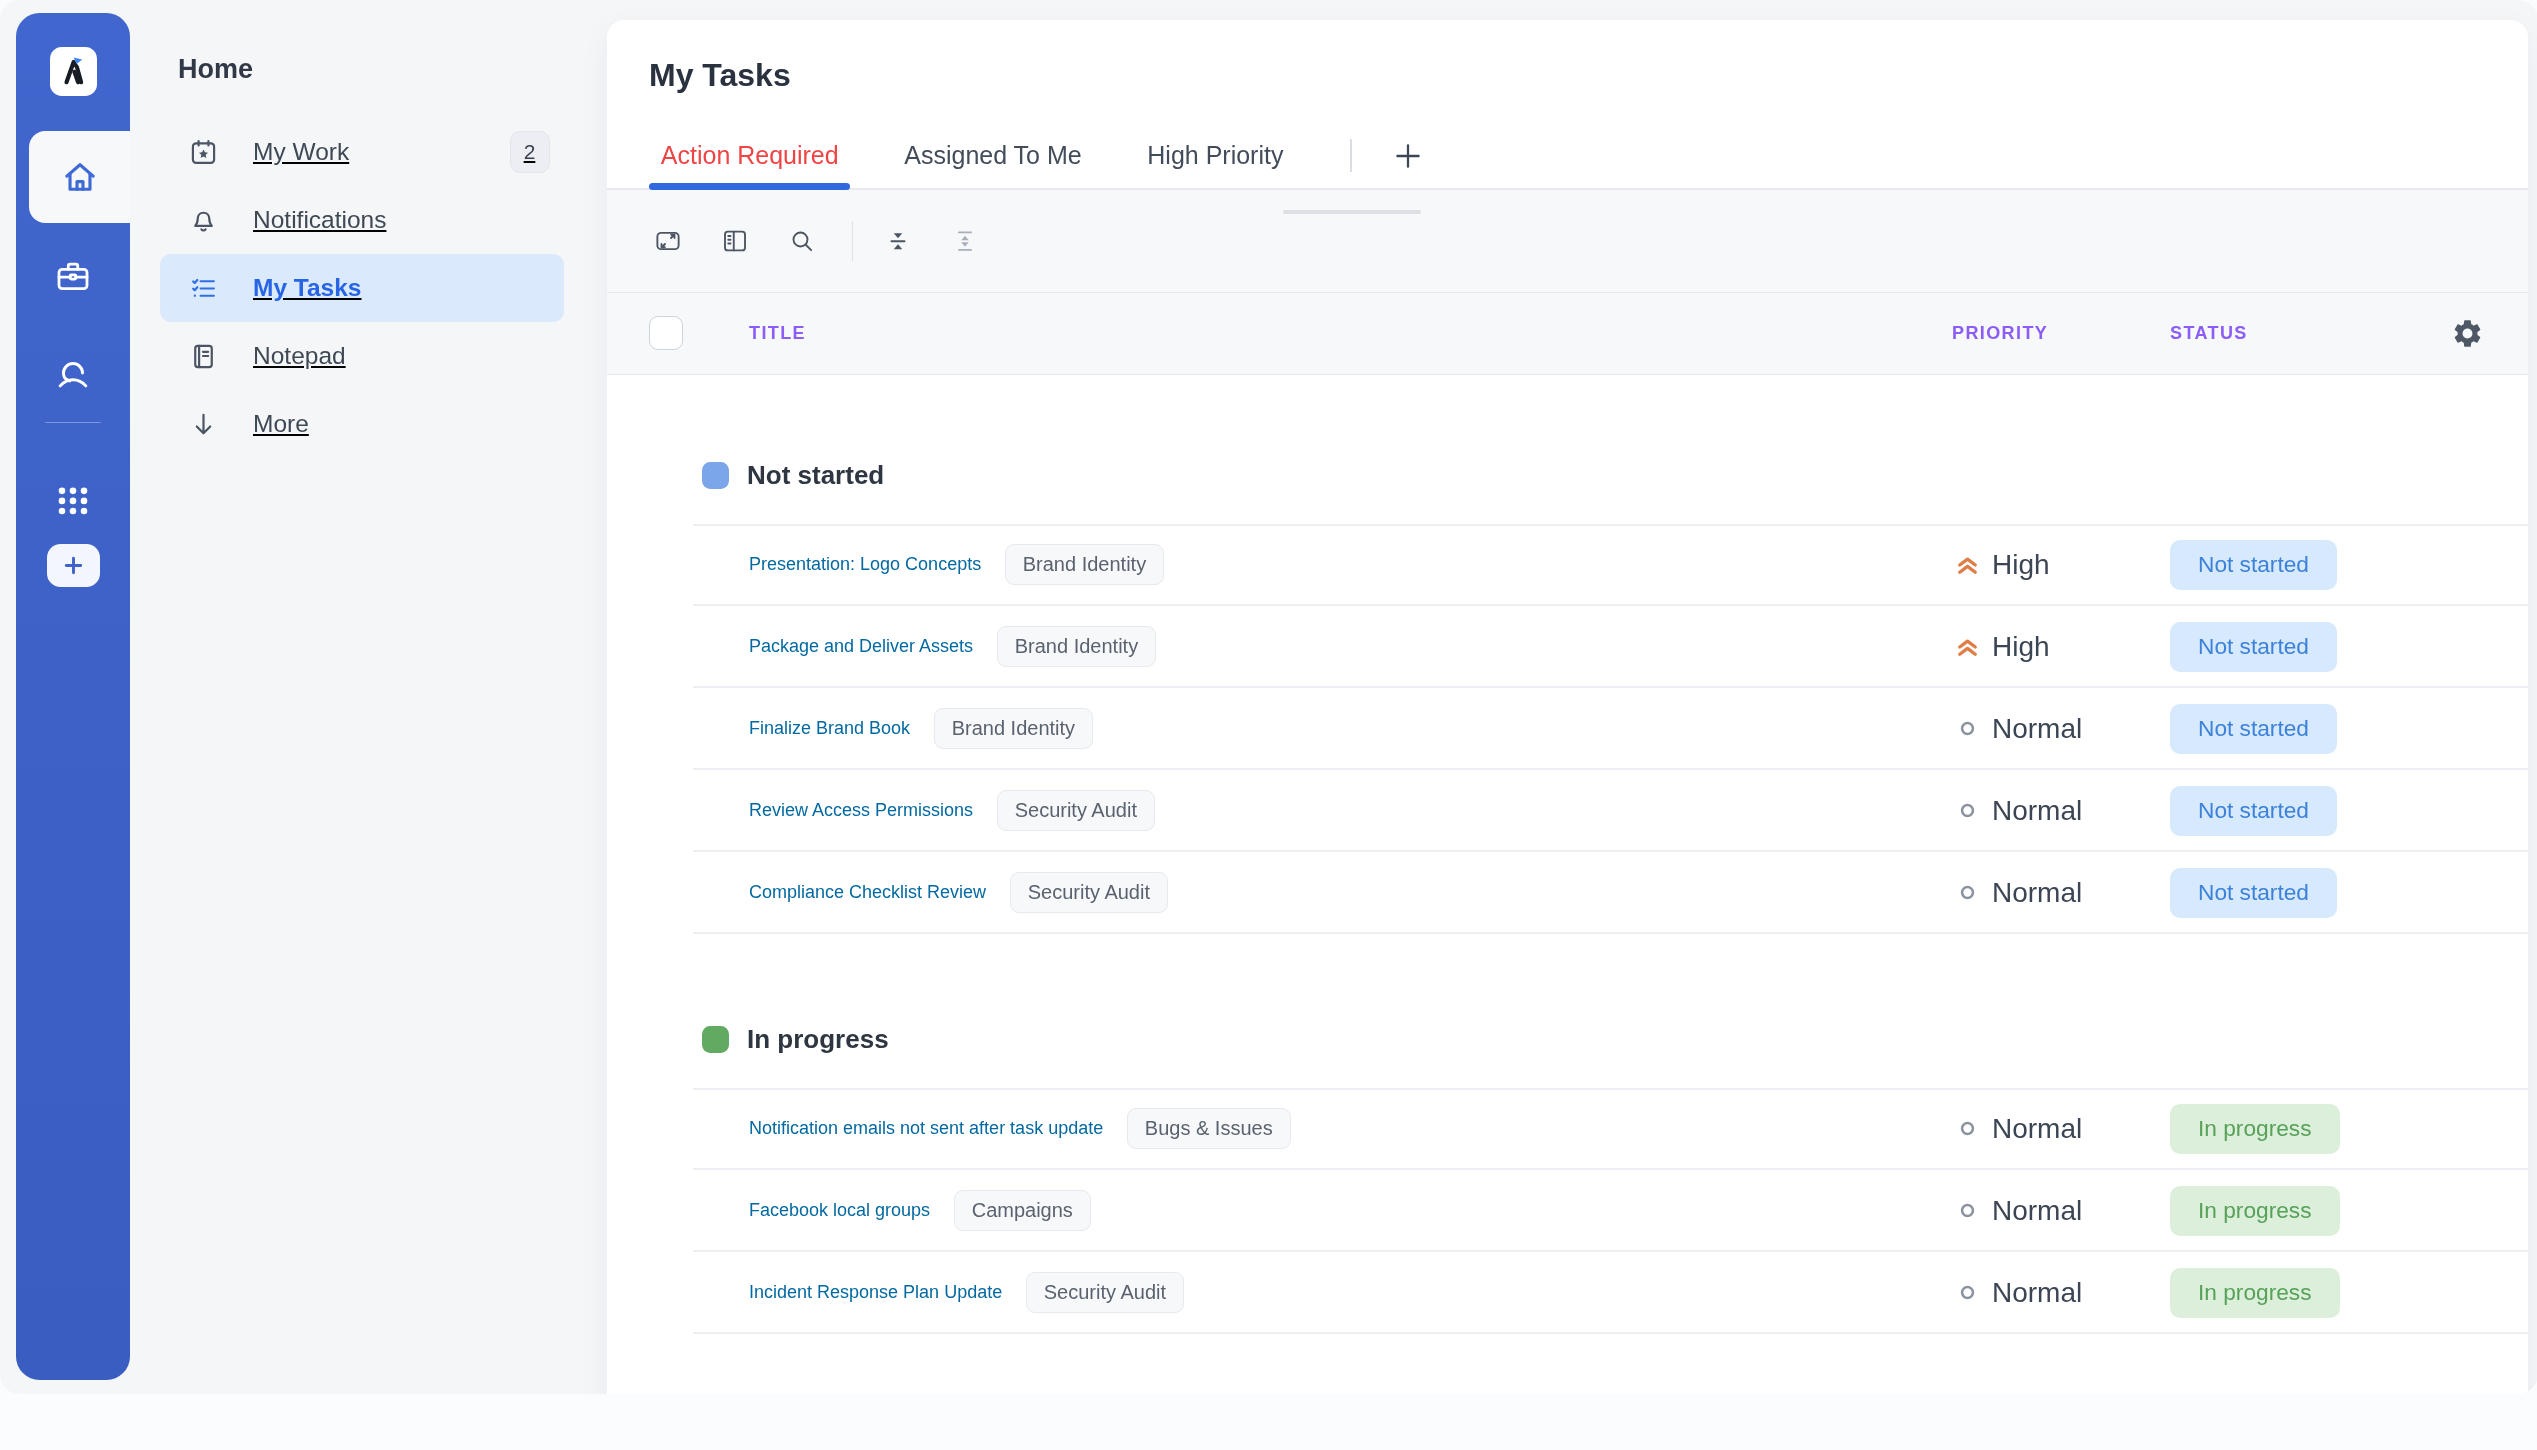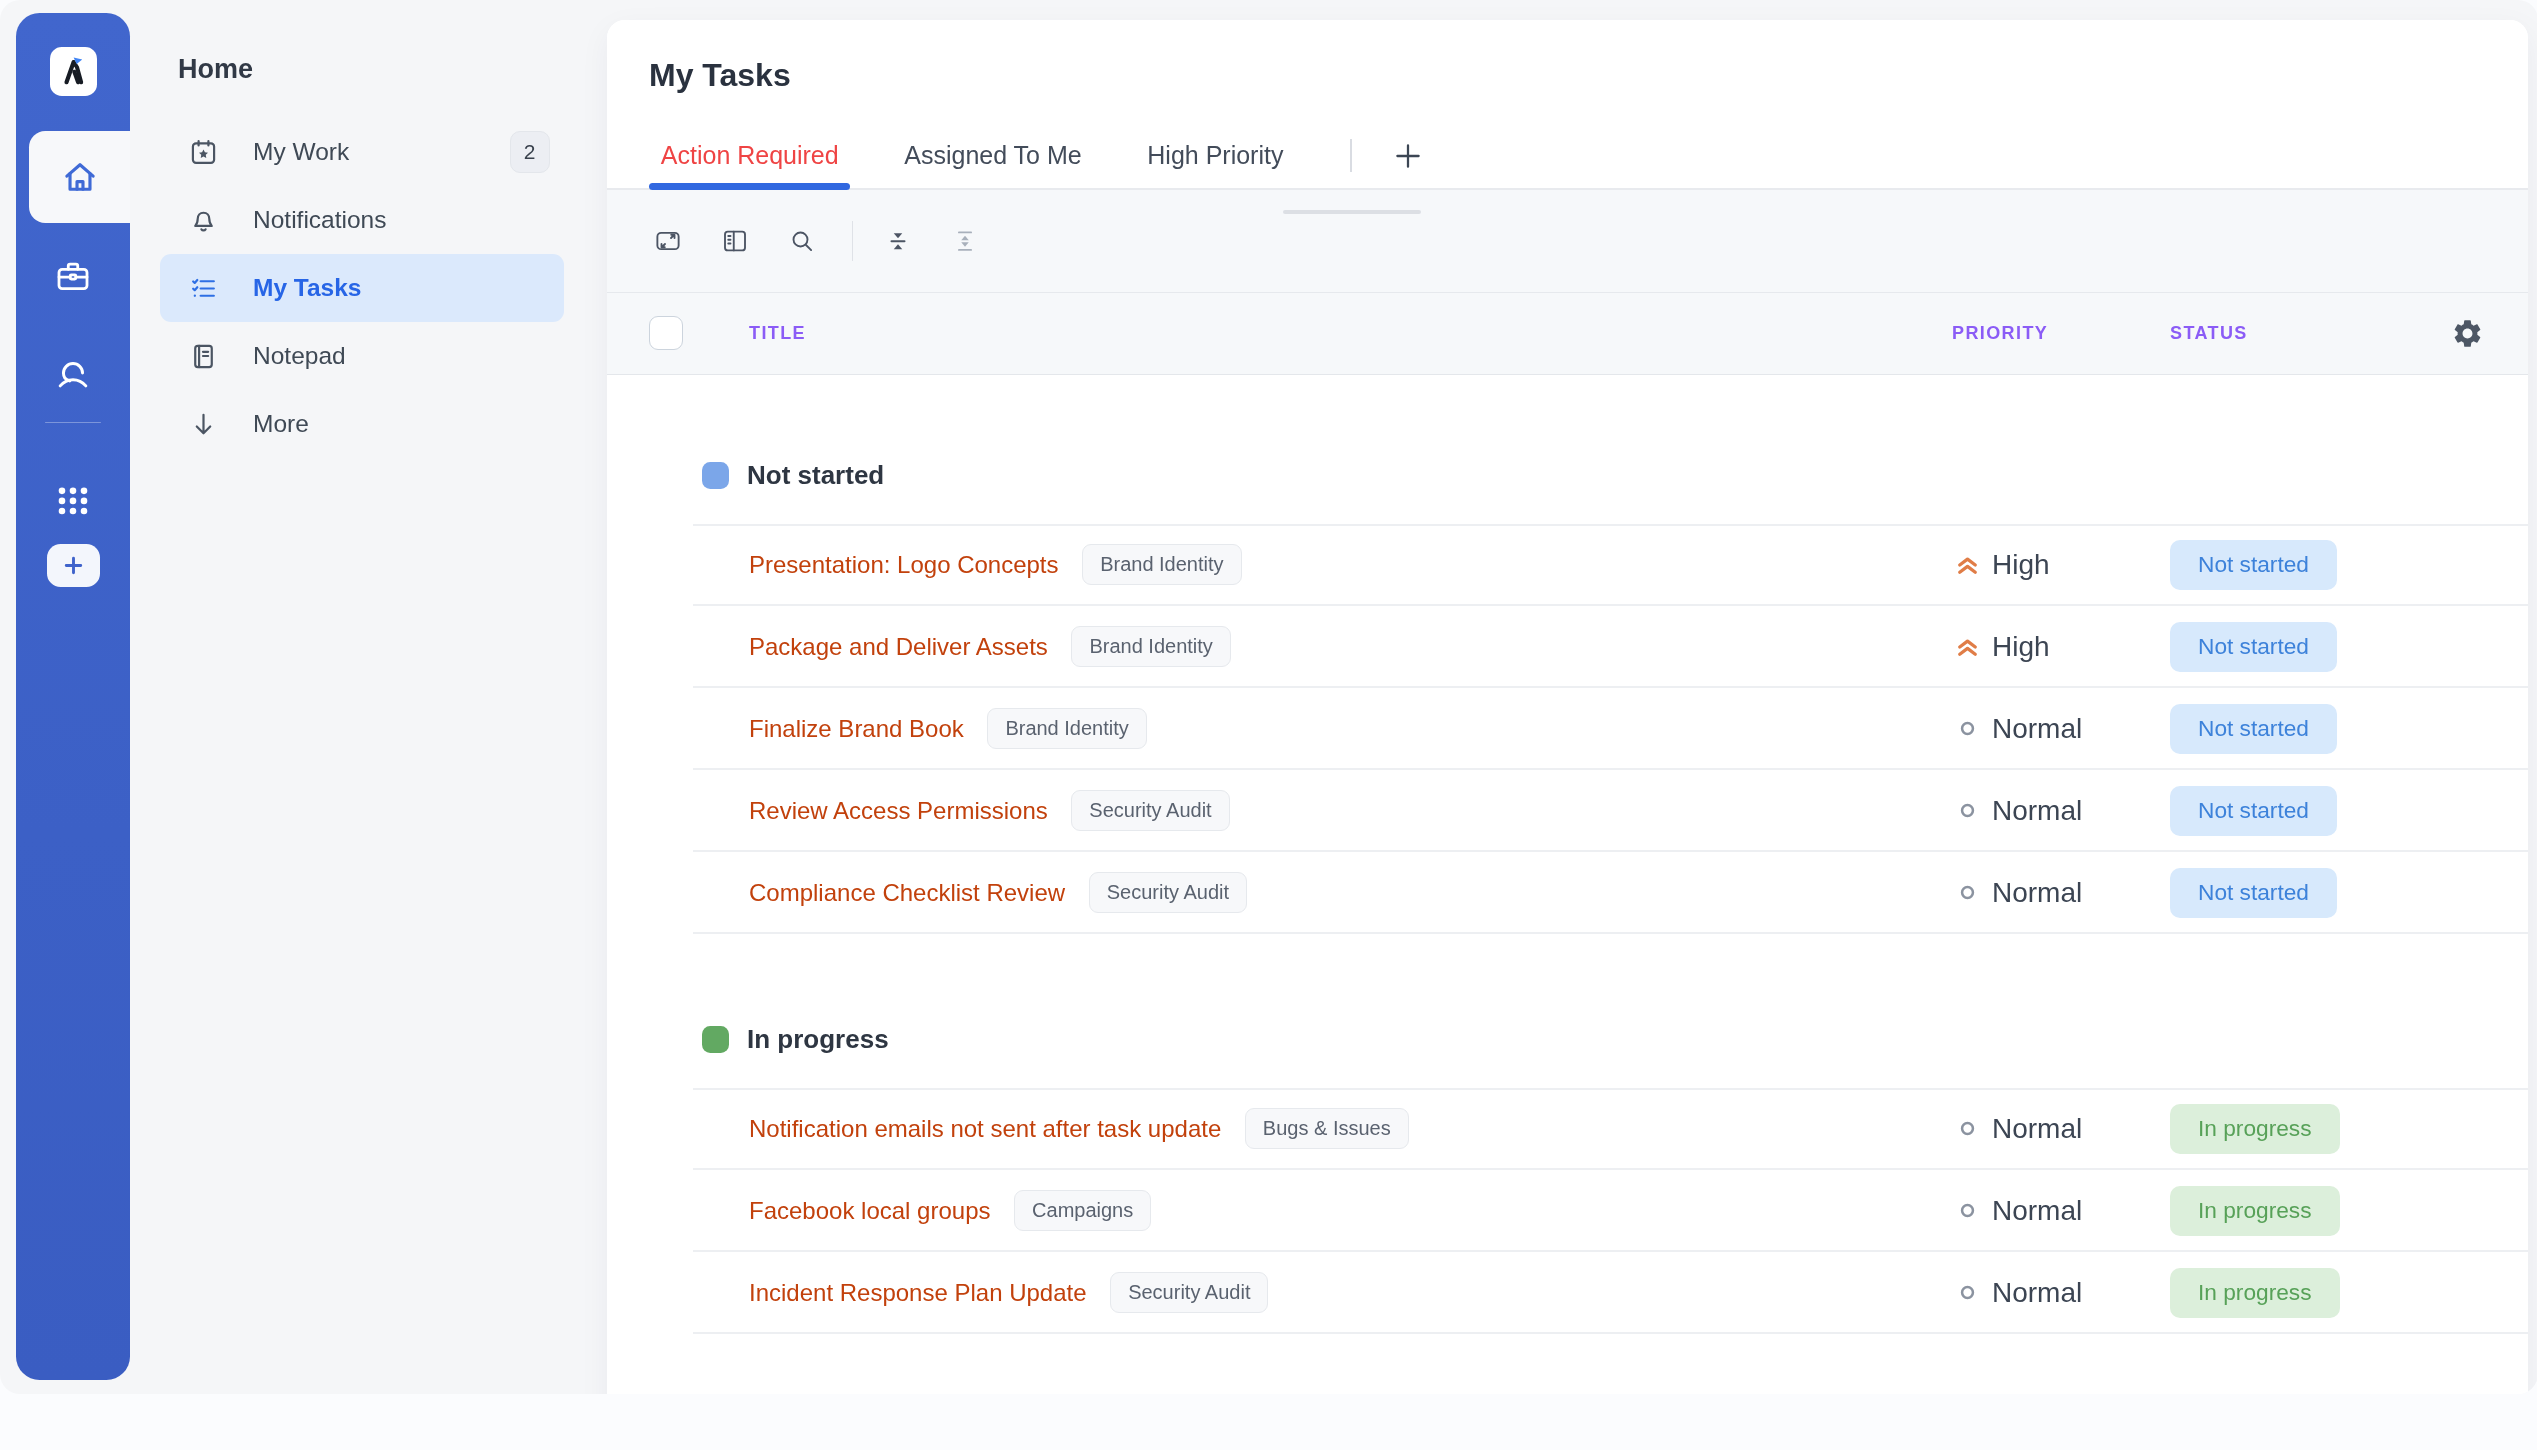--- a/index.html
+++ b/index.html
@@ -16,21 +16,21 @@
   .rail-home{position:absolute;left:12.7px;top:118px;right:0;height:92px;background:#f7f8fa;
              border-radius:16.3px 0 0 16.3px;display:flex;align-items:center;justify-content:center;cursor:pointer;}
   .rail-item{position:absolute;left:0;width:100%;display:flex;justify-content:center;background:none;border:none;cursor:pointer;color:#fff;}
   .rail-divider{position:absolute;left:29px;right:29px;top:409px;height:1.8px;background:rgba(255,255,255,.32);border-radius:1.8px;}
   .rail-plus{position:absolute;left:31px;top:531px;width:53px;height:43px;background:#f3f6fc;border:none;
              border-radius:13.6px;display:flex;align-items:center;justify-content:center;cursor:pointer;}
 
   
   .side{position:absolute;left:131px;top:0;width:476px;height:1436px;padding-top:54px;z-index:2;}
   .side h1{margin:0 0 0 47px;font-size:27px;line-height:31px;font-weight:700;color:#313946;}
-  .menu{margin:33px 43px 0 29px;}
+  .menu{margin:33px 43px 0 29px;text-decoration:underline;}
   .s-item{display:flex;align-items:center;height:68px;padding:0 0 0 27px;border-radius:11px;cursor:pointer;color:#4b5563;}
   .s-item .lbl{margin-left:33px;font-size:24.5px;color:#3f4955;}
   .s-item.active{background:#dbe9fc;color:#2e6fe4;}
   .s-item.active .lbl{color:#2765e6;font-weight:600;}
   .s-ic{width:33px;height:33px;display:flex;align-items:center;justify-content:center;}
   .badge{margin-left:auto;margin-right:14.5px;min-width:40px;height:42px;padding:0 7.3px;background:#eceef3;
          border:0.9px solid #e3e6eb;border-radius:10px;display:flex;align-items:center;justify-content:center;
          font-size:21px;color:#39414d;}
 
   
@@ -68,21 +68,21 @@
   .sw{width:27px;height:27px;border-radius:8.2px;flex:0 0 auto;}
   .sw-blue{background:#7ba6e9;}
   .sw-green{background:#62a962;}
   .sw-orange{background:#e98b3e;}
   .g-label{margin-left:18px;font-size:26px;font-weight:700;color:#2e3642;}
   .rows{position:relative;}
   .row{height:82px;position:relative;cursor:pointer;}
   .row::after{content:"";position:absolute;left:86px;right:0;bottom:0;height:1.8px;background:#edeff2;}
   .rows::before{content:"";position:absolute;left:86px;right:0;top:0;height:1.8px;background:#edeff2;}
   .cell-title{display:flex;align-items:center;min-width:0;}
-  .t-title{font-size:24px;font-weight:500;color:#c2410c;white-space:nowrap;}
+  .t-title{font-size:18px;font-weight:500;color:#0369a1;white-space:nowrap;}
   .chip{margin-left:23.6px;padding:8.2px 17px;background:#f7f8fa;border:1.8px solid #e6e9ed;border-radius:9px;
         font-size:20px;color:#5a626f;white-space:nowrap;}
   .prio{display:flex;align-items:center;}
   .p-ic{width:31px;height:31px;display:flex;align-items:center;justify-content:center;}
   .p-label{margin-left:9px;font-size:28px;color:#3c4553;}
   .pill{display:inline-flex;align-items:center;justify-content:center;height:50px;padding:0 28px;border-radius:10px;
         font-size:22.7px;font-weight:500;cursor:pointer;}
   .st-blue{background:#d7e9fc;color:#3d82da;}
   .st-green{background:#dcefdb;color:#57a158;}
 </style>

